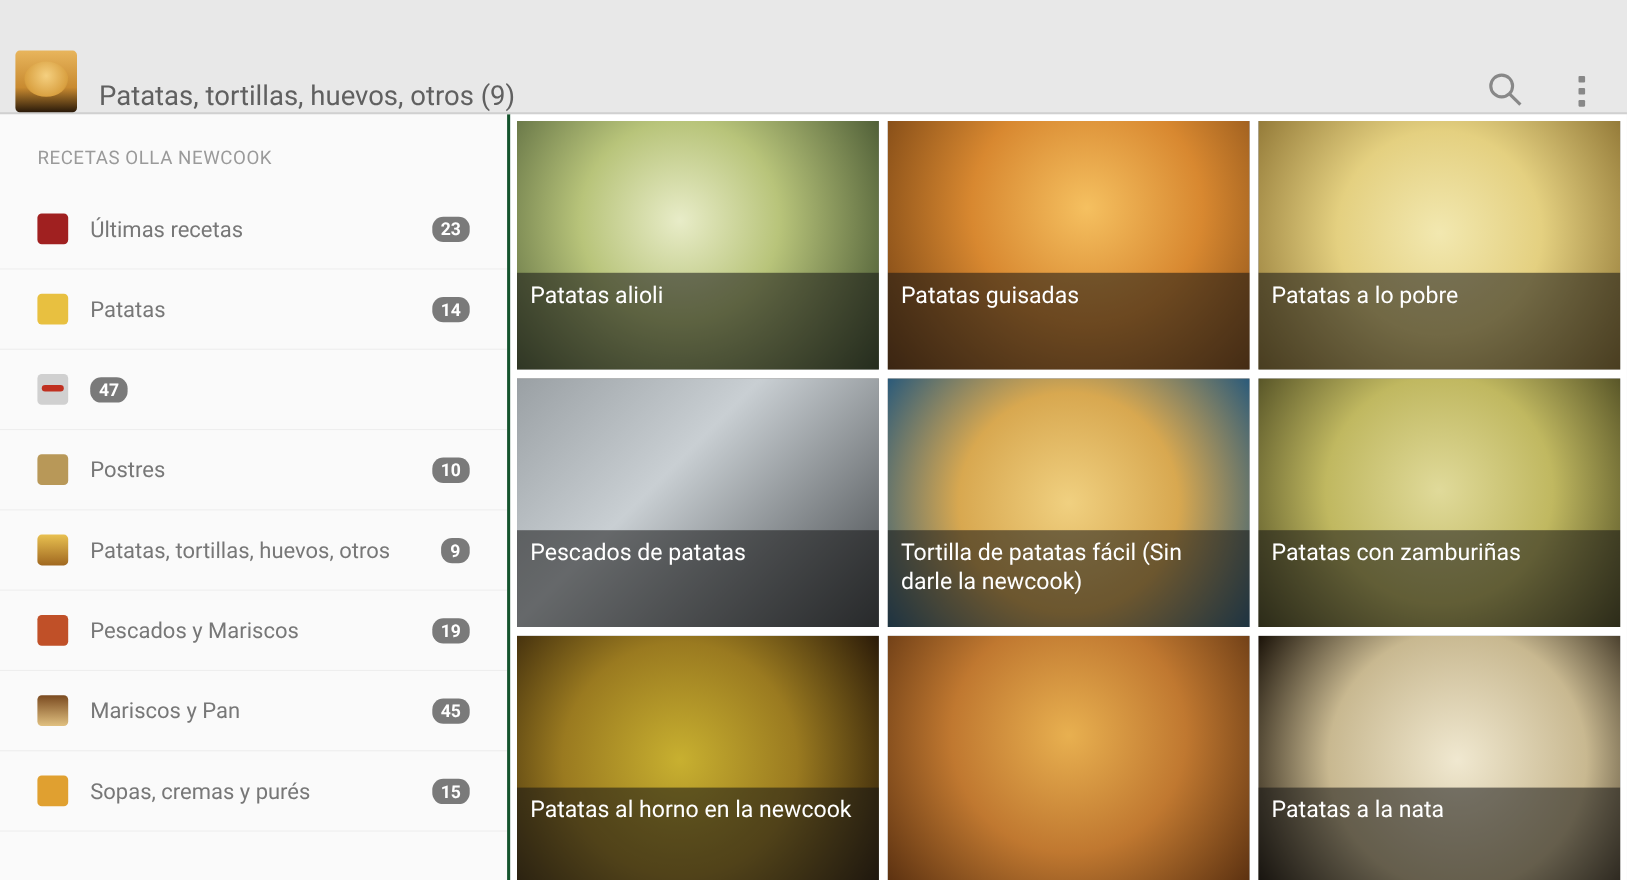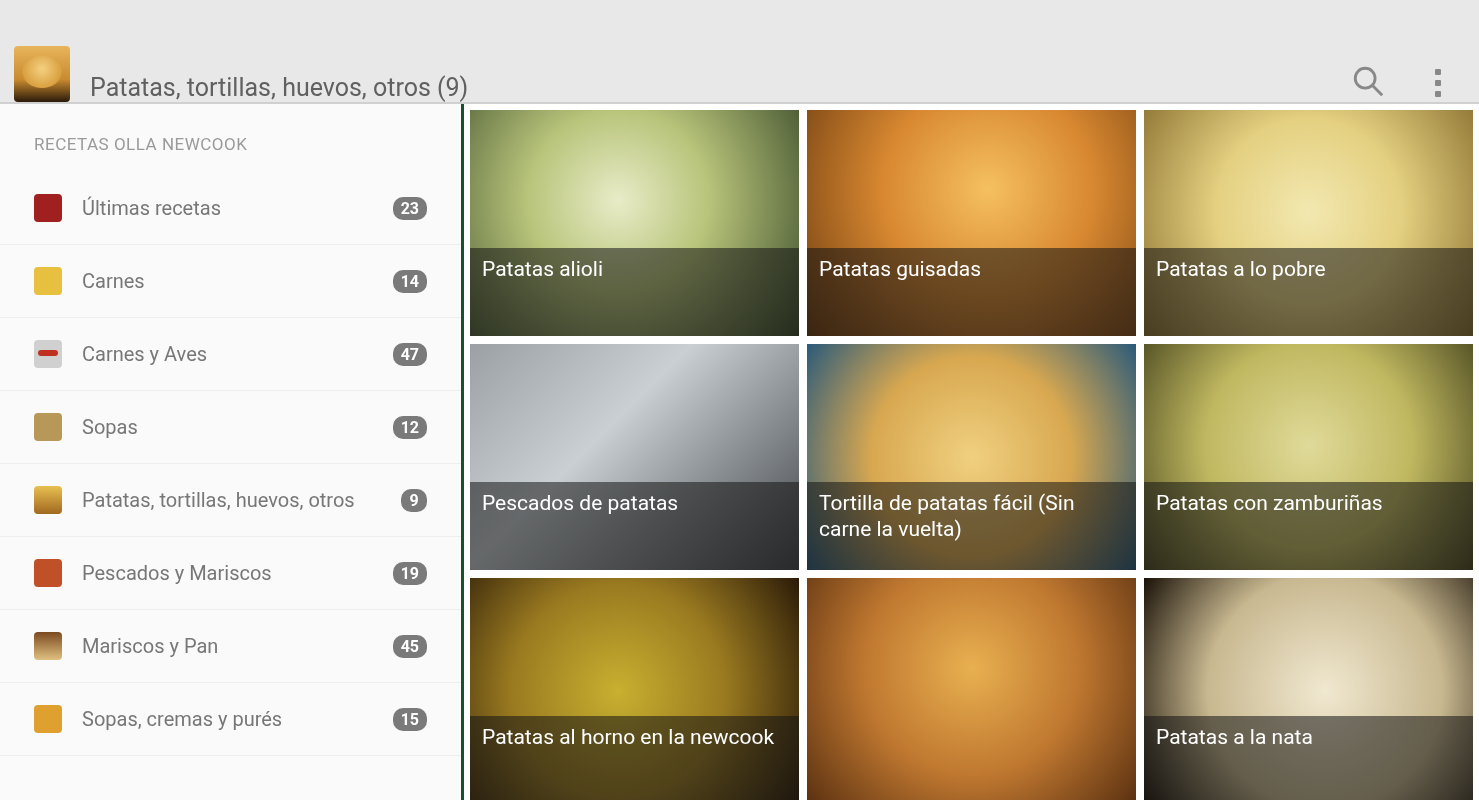--- a/index.html
+++ b/index.html
@@ -186,32 +186,31 @@
   <div class="sidebar">
     <div class="sidebar-header">RECETAS OLLA NEWCOOK</div>
 
     <div class="sidebar-item">
       <div class="sidebar-item-icon ico-0"></div>
       <div class="sidebar-item-label">Últimas recetas</div>
       <div class="sidebar-item-badge">23</div>
     </div>
     <div class="sidebar-item">
       <div class="sidebar-item-icon ico-1"></div>
-      <div class="sidebar-item-label">Carnes</div>
+      <div class="sidebar-item-label">Patatas</div>
       <div class="sidebar-item-badge">14</div>
     </div>
     <div class="sidebar-item">
       <div class="sidebar-item-icon ico-2"></div>
-      <div class="sidebar-item-label">Carnes y Aves</div>
       <div class="sidebar-item-badge">47</div>
     </div>
     <div class="sidebar-item">
       <div class="sidebar-item-icon ico-3"></div>
-      <div class="sidebar-item-label">Sopas</div>
-      <div class="sidebar-item-badge">12</div>
+      <div class="sidebar-item-label">Postres</div>
+      <div class="sidebar-item-badge">10</div>
     </div>
     <div class="sidebar-item">
       <div class="sidebar-item-icon ico-4"></div>
       <div class="sidebar-item-label">Patatas, tortillas, huevos, otros</div>
       <div class="sidebar-item-badge">9</div>
     </div>
     <div class="sidebar-item">
       <div class="sidebar-item-icon ico-5"></div>
       <div class="sidebar-item-label">Pescados y Mariscos</div>
       <div class="sidebar-item-badge">19</div>
@@ -242,21 +241,21 @@
       <div class="card">
         <div class="card-img food-2"></div>
         <div class="card-caption">Patatas a lo pobre</div>
       </div>
       <div class="card">
         <div class="card-img food-3"></div>
         <div class="card-caption">Pescados de patatas</div>
       </div>
       <div class="card">
         <div class="card-img food-4"></div>
-        <div class="card-caption">Tortilla de patatas fácil (Sin carne la vuelta)</div>
+        <div class="card-caption">Tortilla de patatas fácil (Sin darle la newcook)</div>
       </div>
       <div class="card">
         <div class="card-img food-5"></div>
         <div class="card-caption">Patatas con zamburiñas</div>
       </div>
       <div class="card">
         <div class="card-img food-6"></div>
         <div class="card-caption">Patatas al horno en la newcook</div>
       </div>
       <div class="card">

